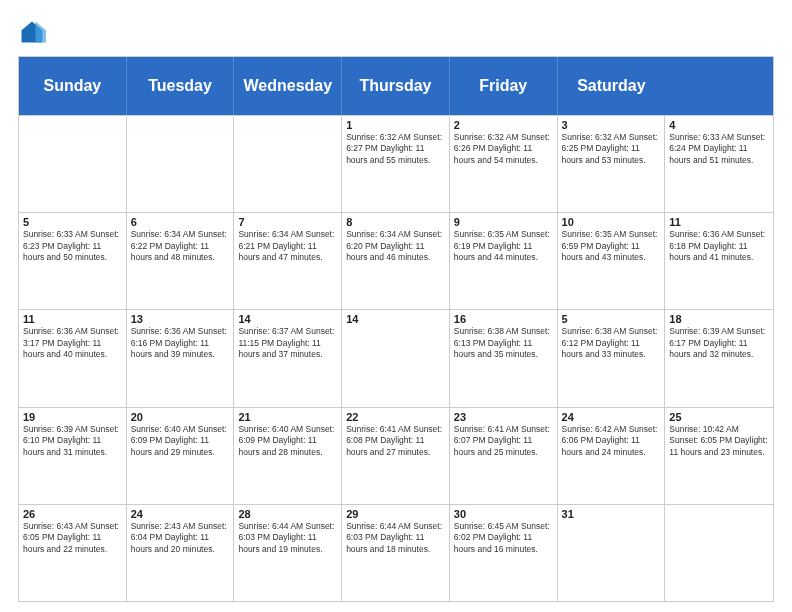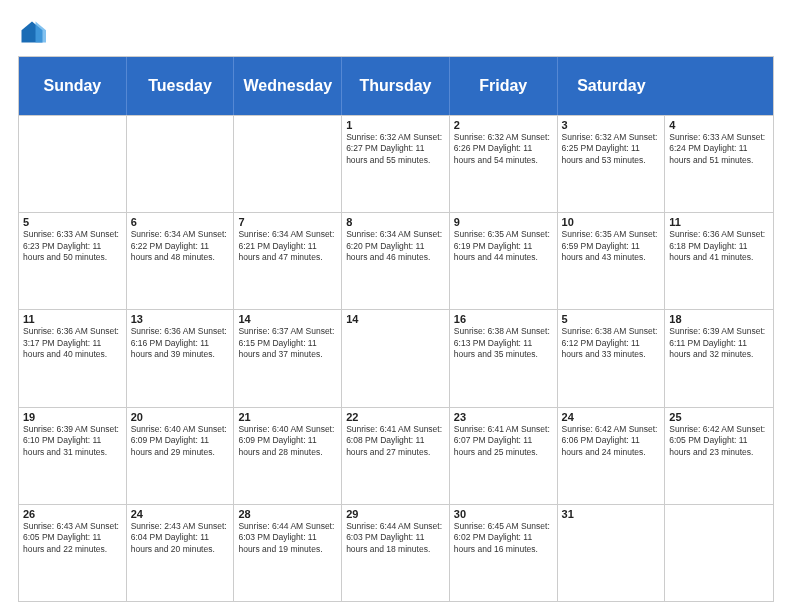--- a/index.html
+++ b/index.html
@@ -233,21 +233,21 @@
           <div class="cal-cell">
             <span class="day-num">13</span>
             <div class="cell-text">Sunrise: 6:36 AM
 Sunset: 6:16 PM
 Daylight: 11 hours
 and 39 minutes.</div>
           </div>
           <div class="cal-cell">
             <span class="day-num">14</span>
             <div class="cell-text">Sunrise: 6:37 AM
-Sunset: 6:15 PM
+Sunset: 11:15 PM
 Daylight: 11 hours
 and 37 minutes.</div>
           </div>
           <div class="cal-cell">
             <span class="day-num">14</span>
           </div>
           <div class="cal-cell">
             <span class="day-num">16</span>
             <div class="cell-text">Sunrise: 6:38 AM
 Sunset: 6:13 PM
@@ -257,21 +257,21 @@
           <div class="cal-cell">
             <span class="day-num">5</span>
             <div class="cell-text">Sunrise: 6:38 AM
 Sunset: 6:12 PM
 Daylight: 11 hours
 and 33 minutes.</div>
           </div>
           <div class="cal-cell">
             <span class="day-num">18</span>
             <div class="cell-text">Sunrise: 6:39 AM
-Sunset: 6:11 PM
+Sunset: 6:17 PM
 Daylight: 11 hours
 and 32 minutes.</div>
           </div>
         </div>
         <div class="cal-row">
           <div class="cal-cell">
             <span class="day-num">19</span>
             <div class="cell-text">Sunrise: 6:39 AM
 Sunset: 6:10 PM
 Daylight: 11 hours
@@ -307,21 +307,21 @@
           </div>
           <div class="cal-cell">
             <span class="day-num">24</span>
             <div class="cell-text">Sunrise: 6:42 AM
 Sunset: 6:06 PM
 Daylight: 11 hours
 and 24 minutes.</div>
           </div>
           <div class="cal-cell">
             <span class="day-num">25</span>
-            <div class="cell-text">Sunrise: 6:42 AM
+            <div class="cell-text">Sunrise: 10:42 AM
 Sunset: 6:05 PM
 Daylight: 11 hours
 and 23 minutes.</div>
           </div>
         </div>
         <div class="cal-row">
           <div class="cal-cell">
             <span class="day-num">26</span>
             <div class="cell-text">Sunrise: 6:43 AM
 Sunset: 6:05 PM

